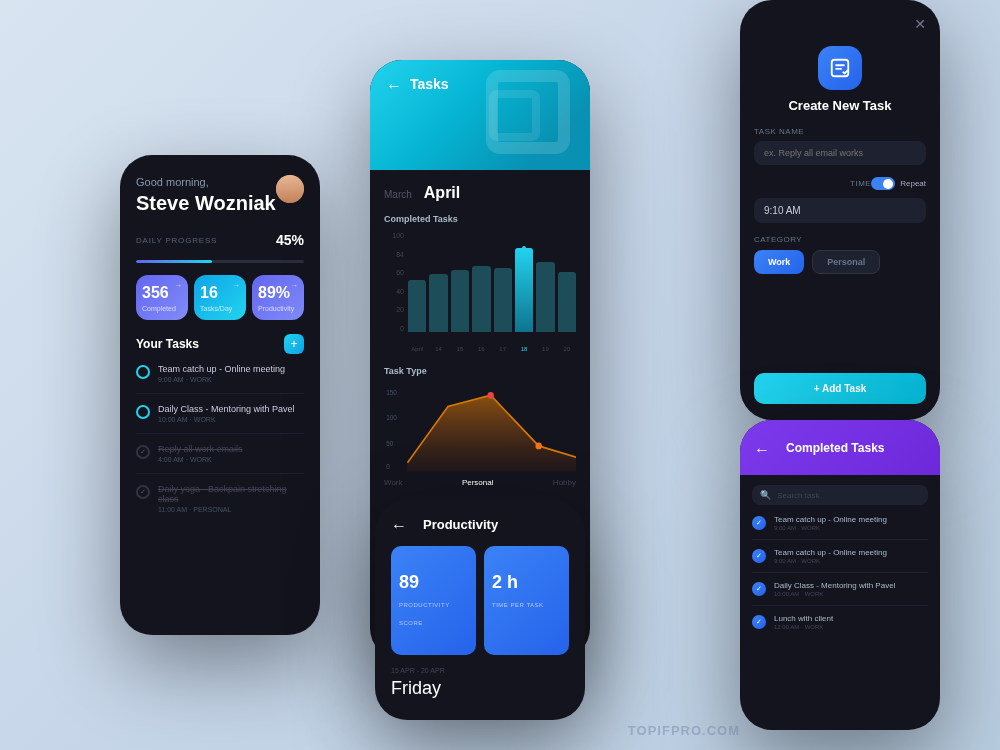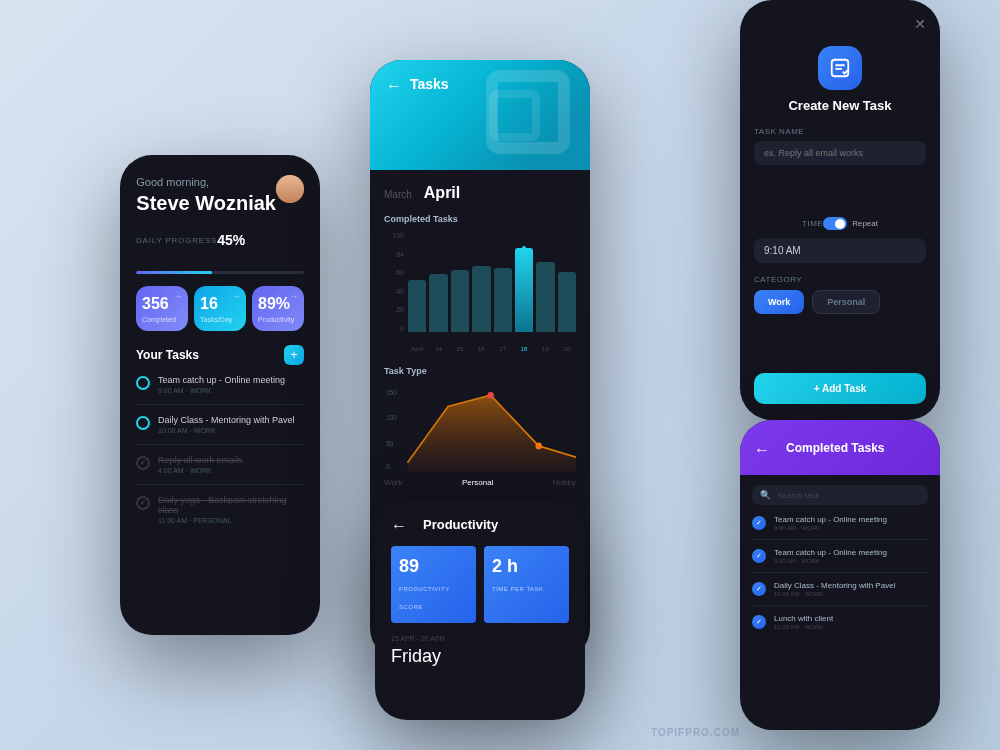--- a/index.html
+++ b/index.html
@@ -28,21 +28,21 @@
       left: 120px;
       top: 155px;
     }
     .phone-dashboard .screen {
       padding: 20px 16px;
       height: 100%;
       overflow: hidden;
     }
     .dash-header {
       display: flex;
-      justify-content: flex-end;
+      justify-content: flex-start;
       align-items: flex-start;
       margin-bottom: 16px;
     }
     .dash-greeting {
       color: #8899aa;
       font-size: 11px;
       line-height: 1.4;
     }
     .dash-name {
       color: #ffffff;
@@ -67,22 +67,23 @@
       background: linear-gradient(180deg, #e8b896 0%, #c4825a 100%);
       border-radius: 50%;
       position: relative;
     }
 
     .progress-section {
       margin-bottom: 12px;
     }
     .progress-label-row {
       display: flex;
-      align-items: center;
-      margin-bottom: 23px;
+      justify-content: space-between;
+      align-items: center;
+      margin-bottom: 12px;
     }
     .progress-label {
       color: #556677;
       font-size: 8px;
       letter-spacing: 0.8px;
       text-transform: uppercase;
     }
     .progress-pct {
       color: #ffffff;
       font-size: 14px;
@@ -425,24 +426,23 @@
       width: 100%;
       background: #1e2130;
       border: none;
       border-radius: 8px;
       padding: 7px 10px;
       color: #667788;
       font-size: 9px;
     }
     .time-row {
       display: flex;
-      justify-content: center;
+      justify-content: flex-end;
       align-items: center;
       margin-bottom: 8px;
-      margin-top: 40px;
     }
     .toggle-switch {
       display: flex;
       align-items: center;
       gap: 5px;
     }
     .toggle-track {
       width: 24px;
       height: 13px;
       background: #3b82f6;
@@ -542,22 +542,22 @@
       font-weight: 600;
     }
     .prod-stats {
       display: flex;
       gap: 8px;
       margin-bottom: 12px;
     }
     .prod-stat {
       flex: 1;
       background: linear-gradient(135deg, #3b82f6, #2563eb);
-      border-radius: 4px;
-      padding: 10px 8px;
+      border-radius: 10px;
+      padding: 26px 8px;
     }
     .prod-stat-value {
       color: #ffffff;
       font-size: 18px;
       font-weight: 700;
       display: block;
     }
     .prod-stat-label {
       color: rgba(255,255,255,0.6);
       font-size: 6px;
@@ -652,21 +652,21 @@
       color: #445;
       font-size: 6px;
     }
 
     
     .watermark {
       position: absolute;
       bottom: 12px;
       right: 260px;
       color: rgba(100,120,150,0.4);
-      font-size: 10px;
+      font-size: 13px;
       font-weight: 600;
       letter-spacing: 1px;
     }
   </style>
 </head>
 <body>
 
 <div class="phone phone-dashboard">
   <div class="screen">
     <div class="dash-header">

